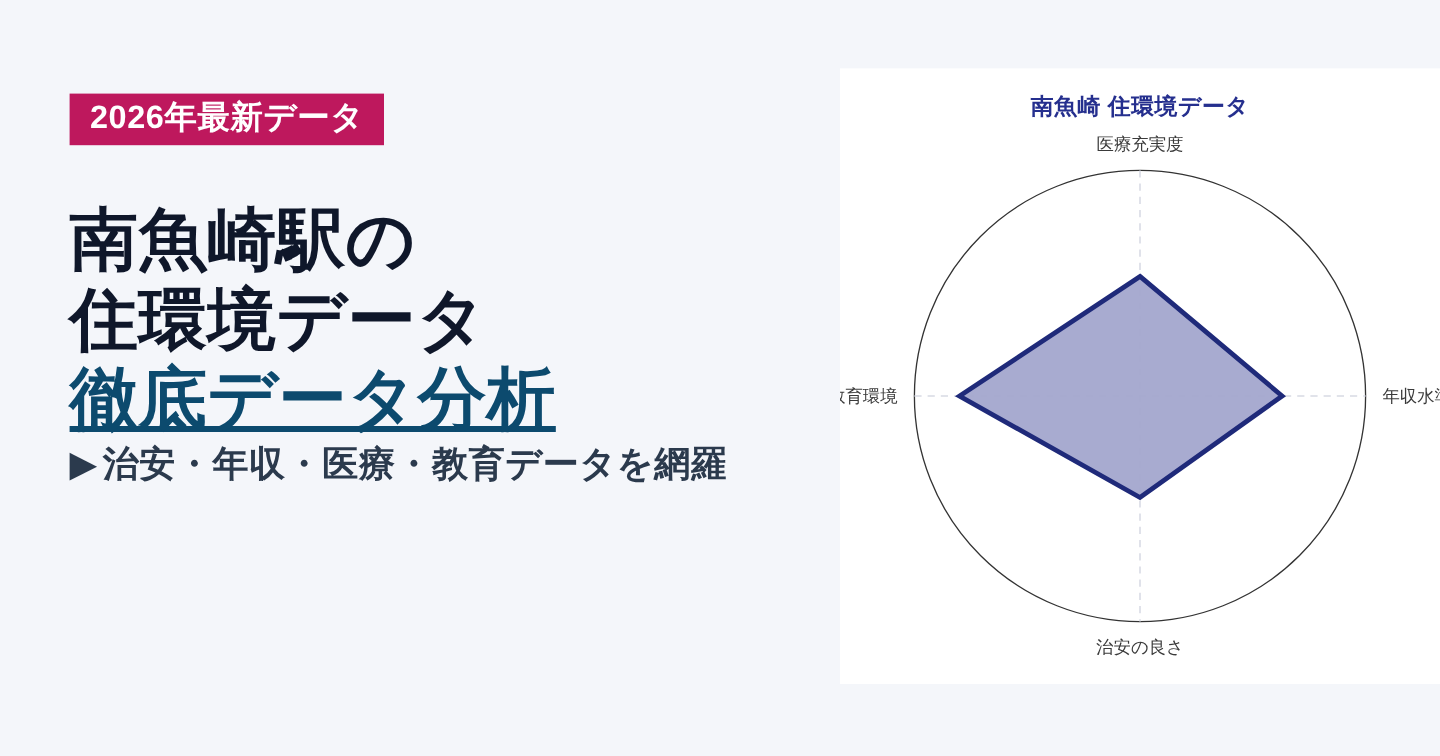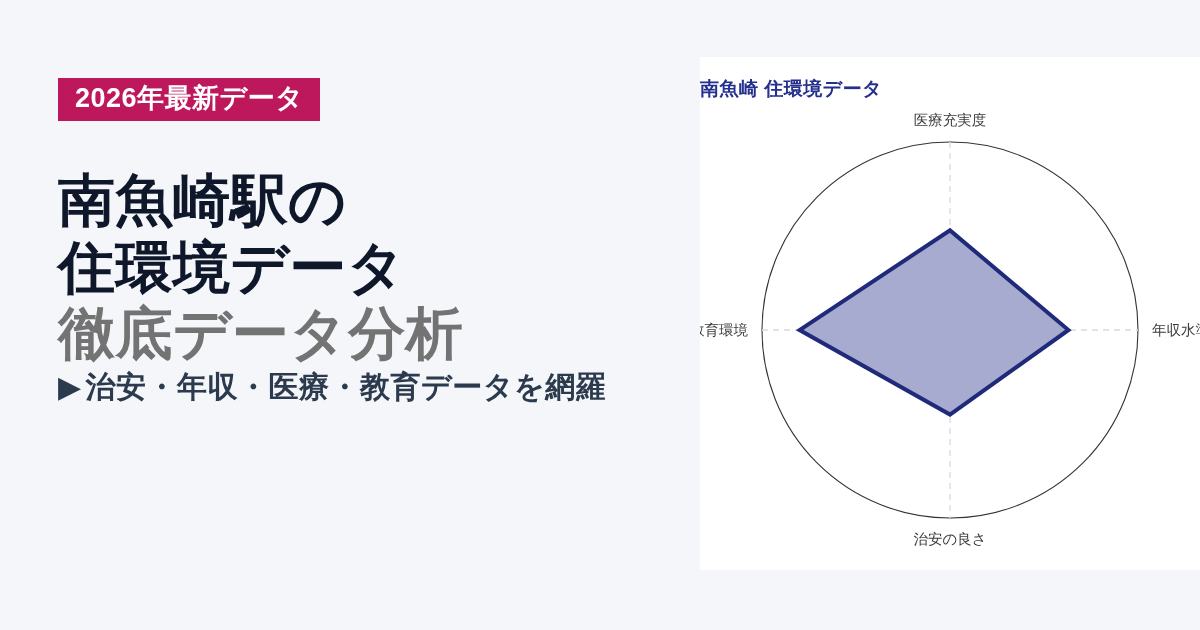--- a/index.html
+++ b/index.html
@@ -41,21 +41,21 @@
     margin-top: 46px;
     line-height: 1.17;
   }
   .headline-line {
     display: block;
     font-size: 57px;
     font-weight: bold;
     letter-spacing: 0.5px;
   }
   .hl-dark { color: #0f172a; }
-  .hl-gold { color: #737373; }
+  .hl-gold { color: #0c4a6e; text-decoration: underline; }
 
   #subtitle {
     font-size: 30px;
     font-weight: bold;
     color: #2b3a4d;
     letter-spacing: 0.5px;
     white-space: nowrap;
   }
   #subtitle .arrow {
     display: inline-block;
@@ -70,20 +70,21 @@
     width: 500px;
     height: 513px;
     background: #ffffff;
   }
 
   #chart-title {
     position: absolute;
     top: 19px;
     left: 0;
     width: 100%;
+    text-align: center;
     font-size: 19px;
     font-weight: bold;
     color: #252f8e;
     letter-spacing: 0.5px;
   }
 
   #radar-svg {
     position: absolute;
     left: 0;
     top: 0;

